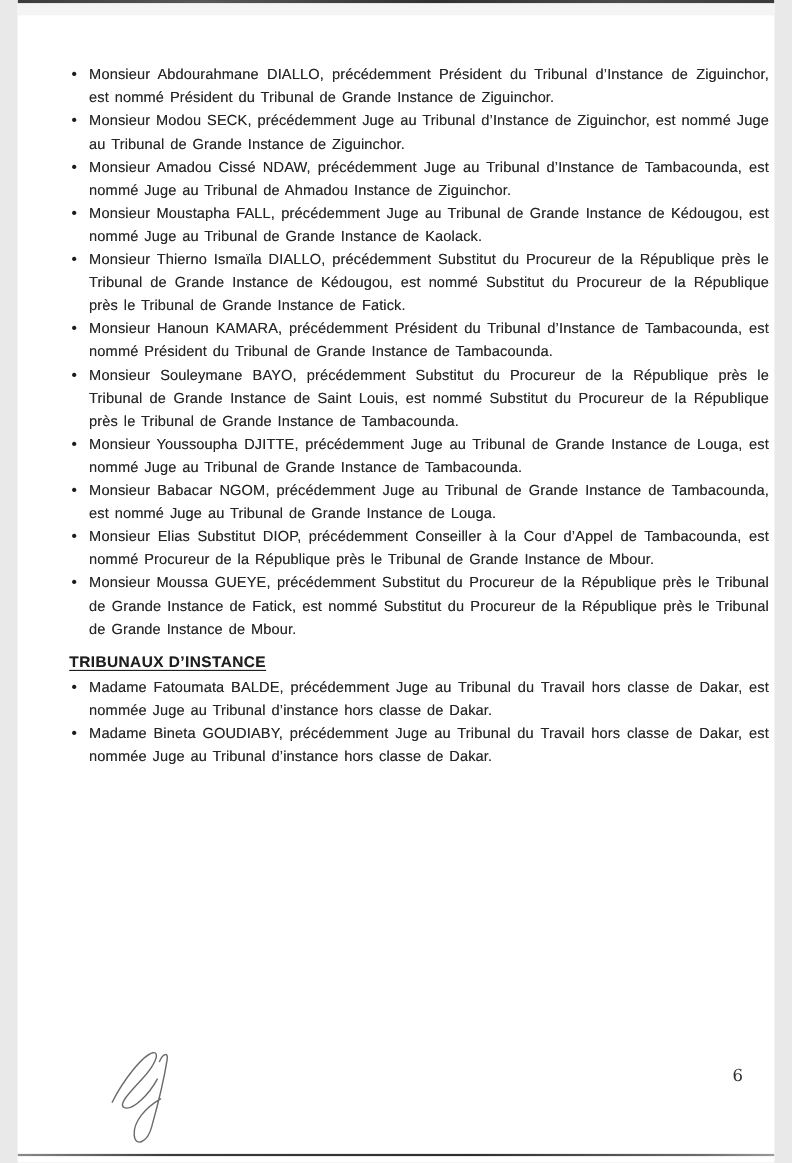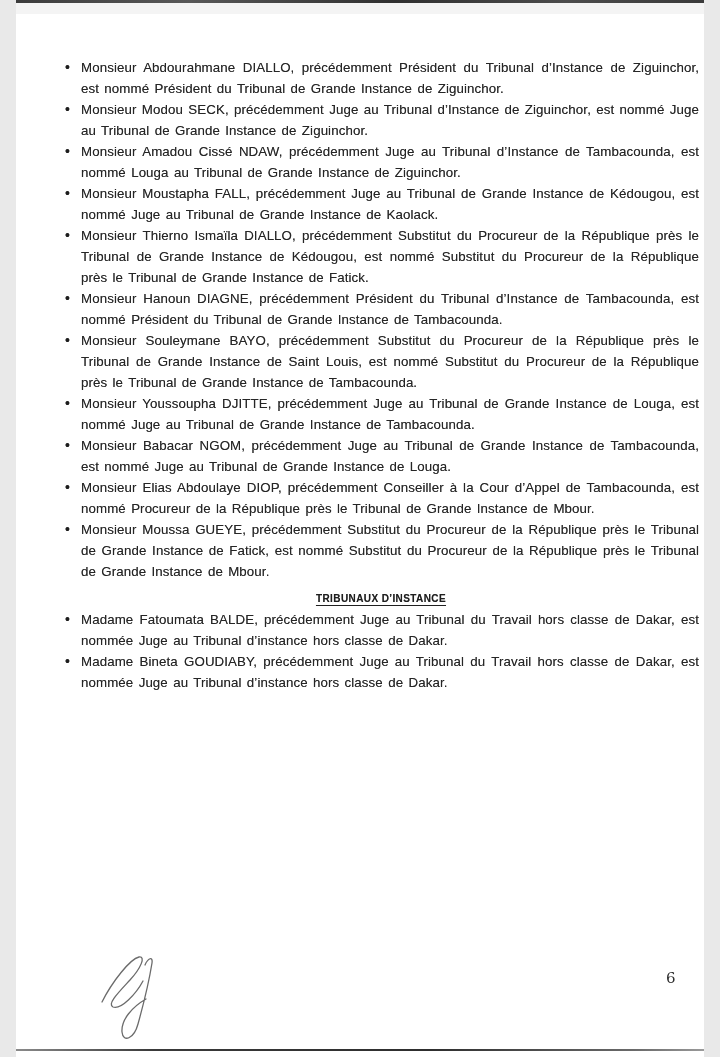--- a/index.html
+++ b/index.html
@@ -52,22 +52,21 @@
   ul.bullets li::before {
     content: "\2022";
     position: absolute;
     left: 2px;
     top: 0;
     font-size: 14px;
     color: #1d1d1d;
   }
   h2.section-heading {
     margin: 11px 0 5px 0;
-    text-align: center;
-    font-size: 10px;
+    font-size: 14px;
     font-weight: bold;
     letter-spacing: 0.4px;
     text-decoration: underline;
     text-underline-offset: 3px;
     color: #1f1f1f;
     text-shadow: 0 0 0.4px rgba(30,30,30,0.55);
   }
   .signature {
     position: absolute;
     left: 80px;
@@ -88,28 +87,28 @@
 <body>
 
 <div class="page">
   <div class="scan-top-line"></div>
   <div class="scan-top-band"></div>
 
   <main class="content">
     <ul class="bullets">
       <li>Monsieur Abdourahmane DIALLO, précédemment Président du Tribunal d’Instance de Ziguinchor, est nommé Président du Tribunal de Grande Instance de Ziguinchor.</li>
       <li>Monsieur Modou SECK, précédemment Juge au Tribunal d’Instance de Ziguinchor, est nommé Juge au Tribunal de Grande Instance de Ziguinchor.</li>
-      <li>Monsieur Amadou Cissé NDAW, précédemment Juge au Tribunal d’Instance de Tambacounda, est nommé Louga au Tribunal de Grande Instance de Ziguinchor.</li>
+      <li>Monsieur Amadou Cissé NDAW, précédemment Juge au Tribunal d’Instance de Tambacounda, est nommé Juge au Tribunal de Ahmadou Instance de Ziguinchor.</li>
       <li>Monsieur Moustapha FALL, précédemment Juge au Tribunal de Grande Instance de Kédougou, est nommé Juge au Tribunal de Grande Instance de Kaolack.</li>
       <li>Monsieur Thierno Ismaïla DIALLO, précédemment Substitut du Procureur de la République près le Tribunal de Grande Instance de Kédougou, est nommé Substitut du Procureur de la République près le Tribunal de Grande Instance de Fatick.</li>
-      <li>Monsieur Hanoun DIAGNE, précédemment Président du Tribunal d’Instance de Tambacounda, est nommé Président du Tribunal de Grande Instance de Tambacounda.</li>
+      <li>Monsieur Hanoun KAMARA, précédemment Président du Tribunal d’Instance de Tambacounda, est nommé Président du Tribunal de Grande Instance de Tambacounda.</li>
       <li>Monsieur Souleymane BAYO, précédemment Substitut du Procureur de la République près le Tribunal de Grande Instance de Saint Louis, est nommé Substitut du Procureur de la République près le Tribunal de Grande Instance de Tambacounda.</li>
       <li>Monsieur Youssoupha DJITTE, précédemment Juge au Tribunal de Grande Instance de Louga, est nommé Juge au Tribunal de Grande Instance de Tambacounda.</li>
       <li>Monsieur Babacar NGOM, précédemment Juge au Tribunal de Grande Instance de Tambacounda, est nommé Juge au Tribunal de Grande Instance de Louga.</li>
-      <li>Monsieur Elias Abdoulaye DIOP, précédemment Conseiller à la Cour d’Appel de Tambacounda, est nommé Procureur de la République près le Tribunal de Grande Instance de Mbour.</li>
+      <li>Monsieur Elias Substitut DIOP, précédemment Conseiller à la Cour d’Appel de Tambacounda, est nommé Procureur de la République près le Tribunal de Grande Instance de Mbour.</li>
       <li>Monsieur Moussa GUEYE, précédemment Substitut du Procureur de la République près le Tribunal de Grande Instance de Fatick, est nommé Substitut du Procureur de la République près le Tribunal de Grande Instance de Mbour.</li>
     </ul>
 
     <h2 class="section-heading">TRIBUNAUX D’INSTANCE</h2>
 
     <ul class="bullets">
       <li>Madame Fatoumata BALDE, précédemment Juge au Tribunal du Travail hors classe de Dakar, est nommée Juge au Tribunal d’instance hors classe de Dakar.</li>
       <li>Madame Bineta GOUDIABY, précédemment Juge au Tribunal du Travail hors classe de Dakar, est nommée Juge au Tribunal d’instance hors classe de Dakar.</li>
     </ul>
   </main>

